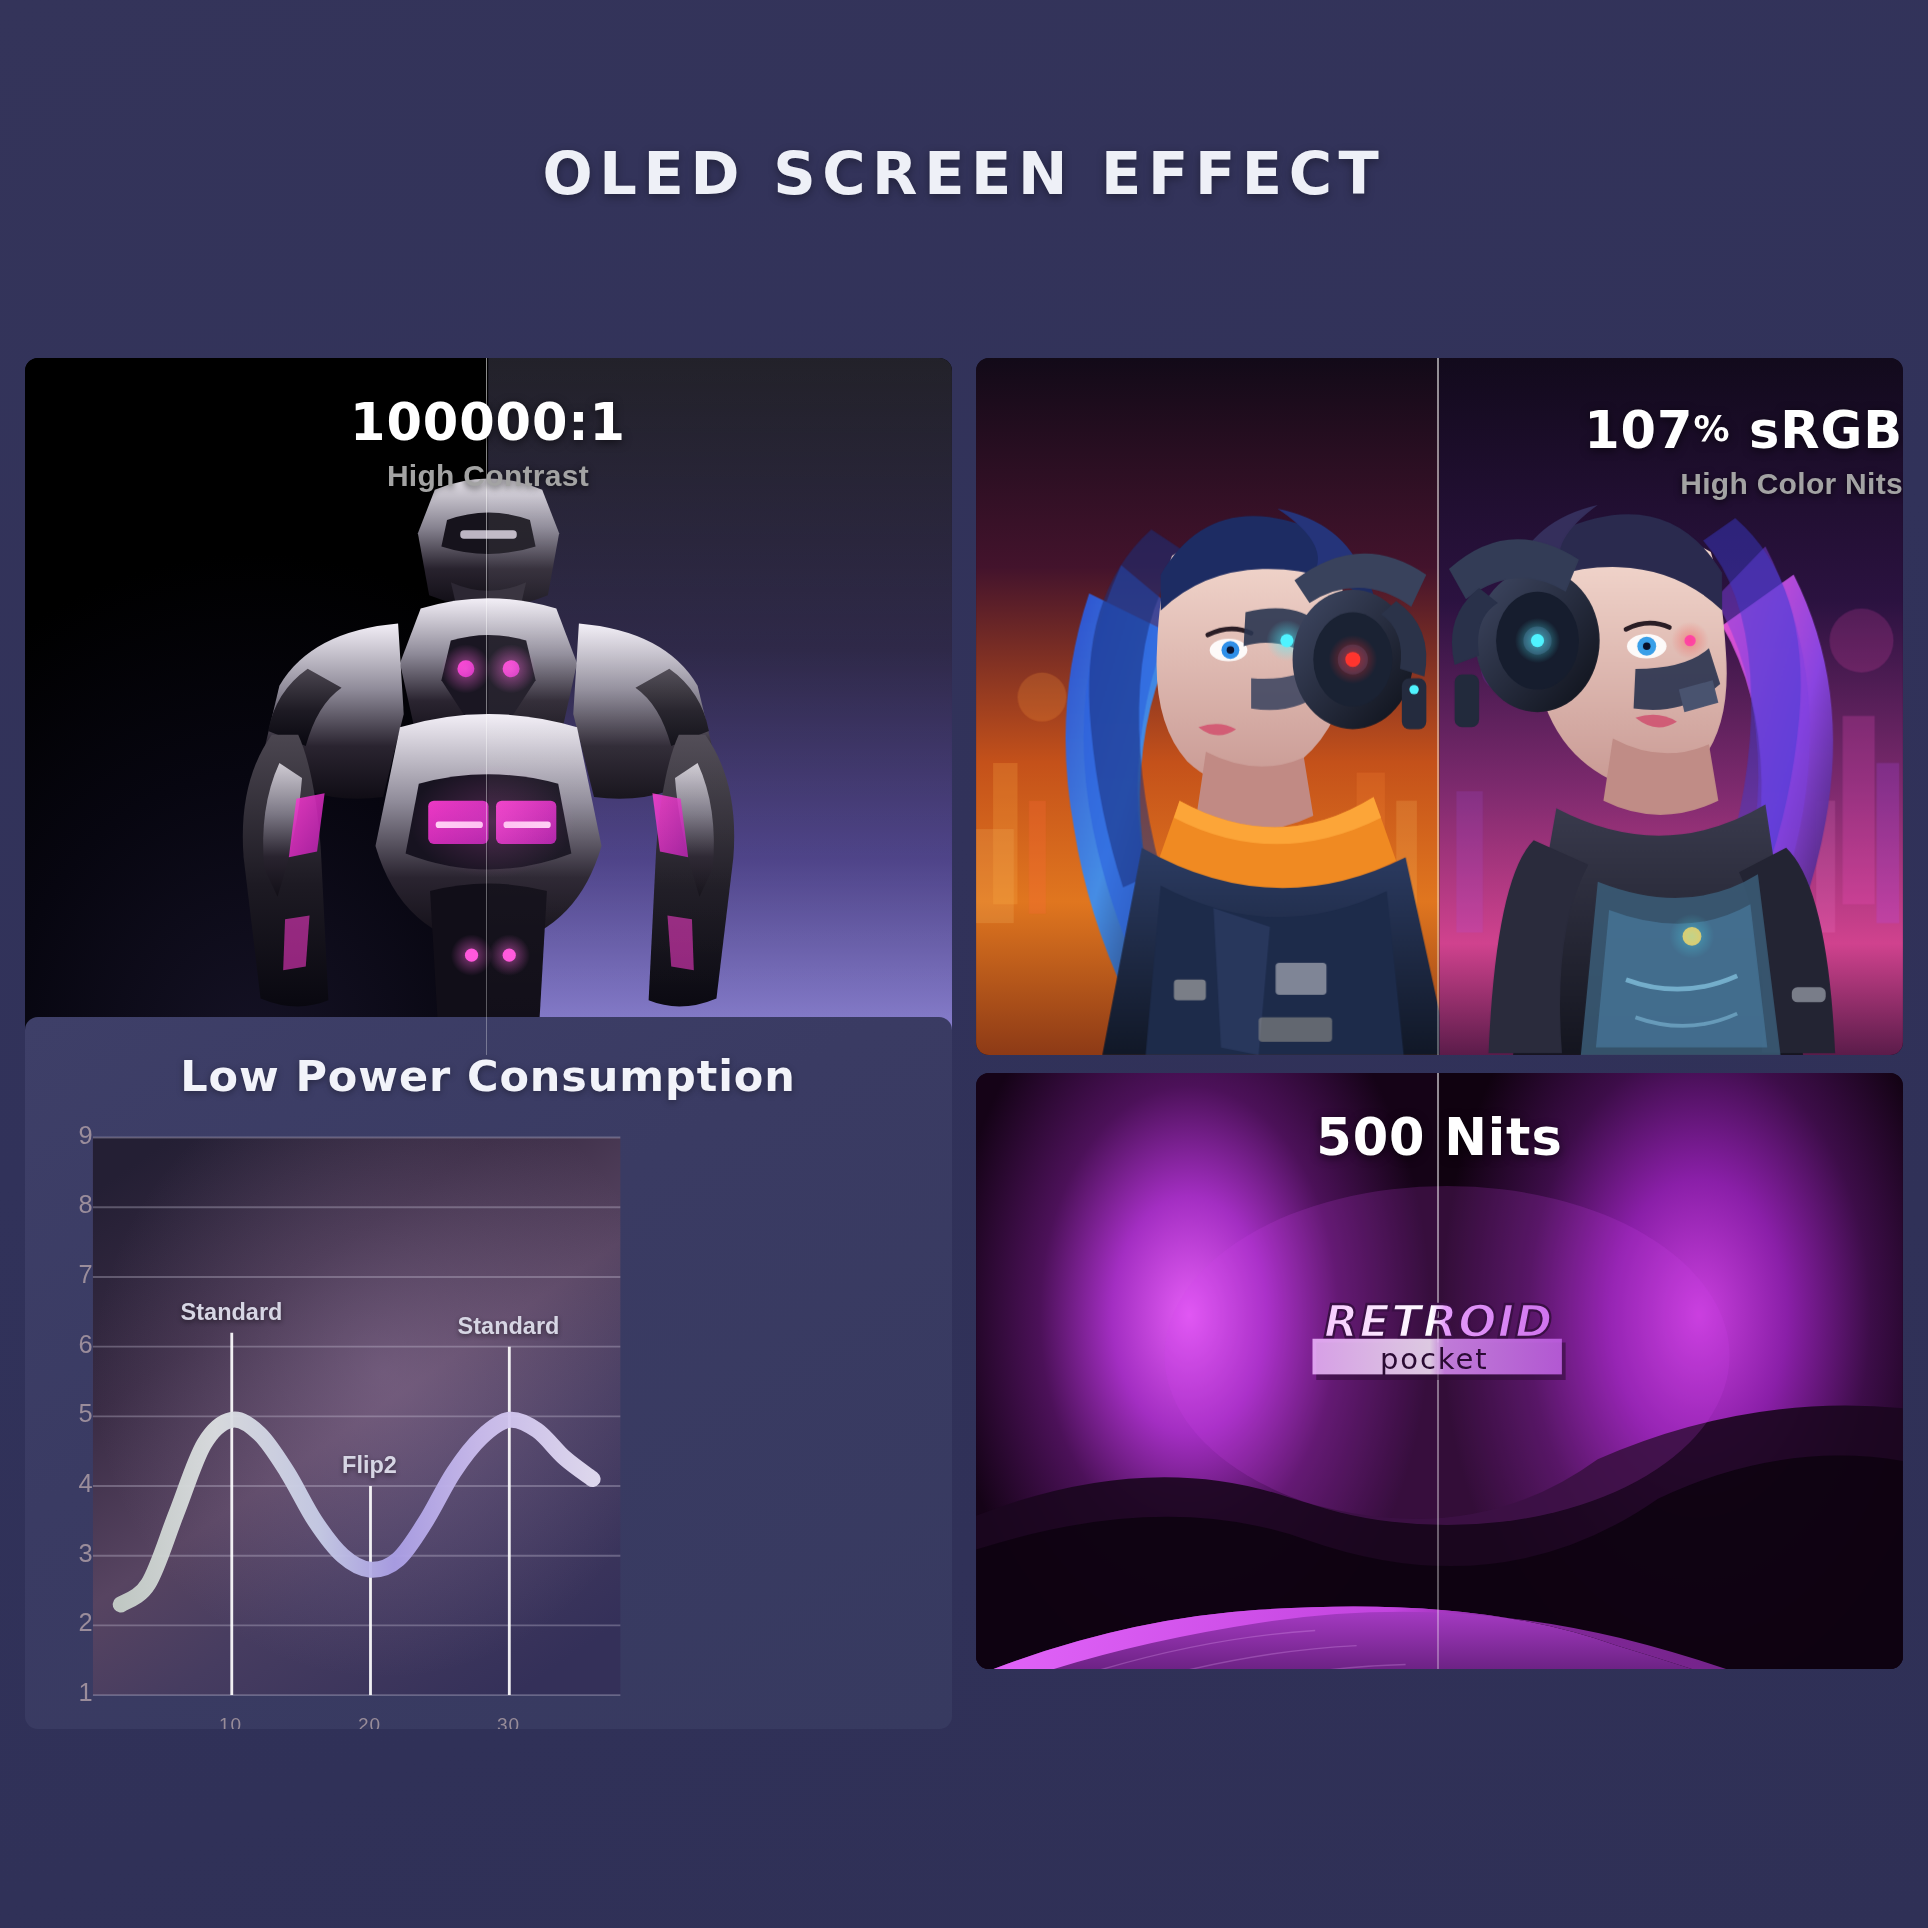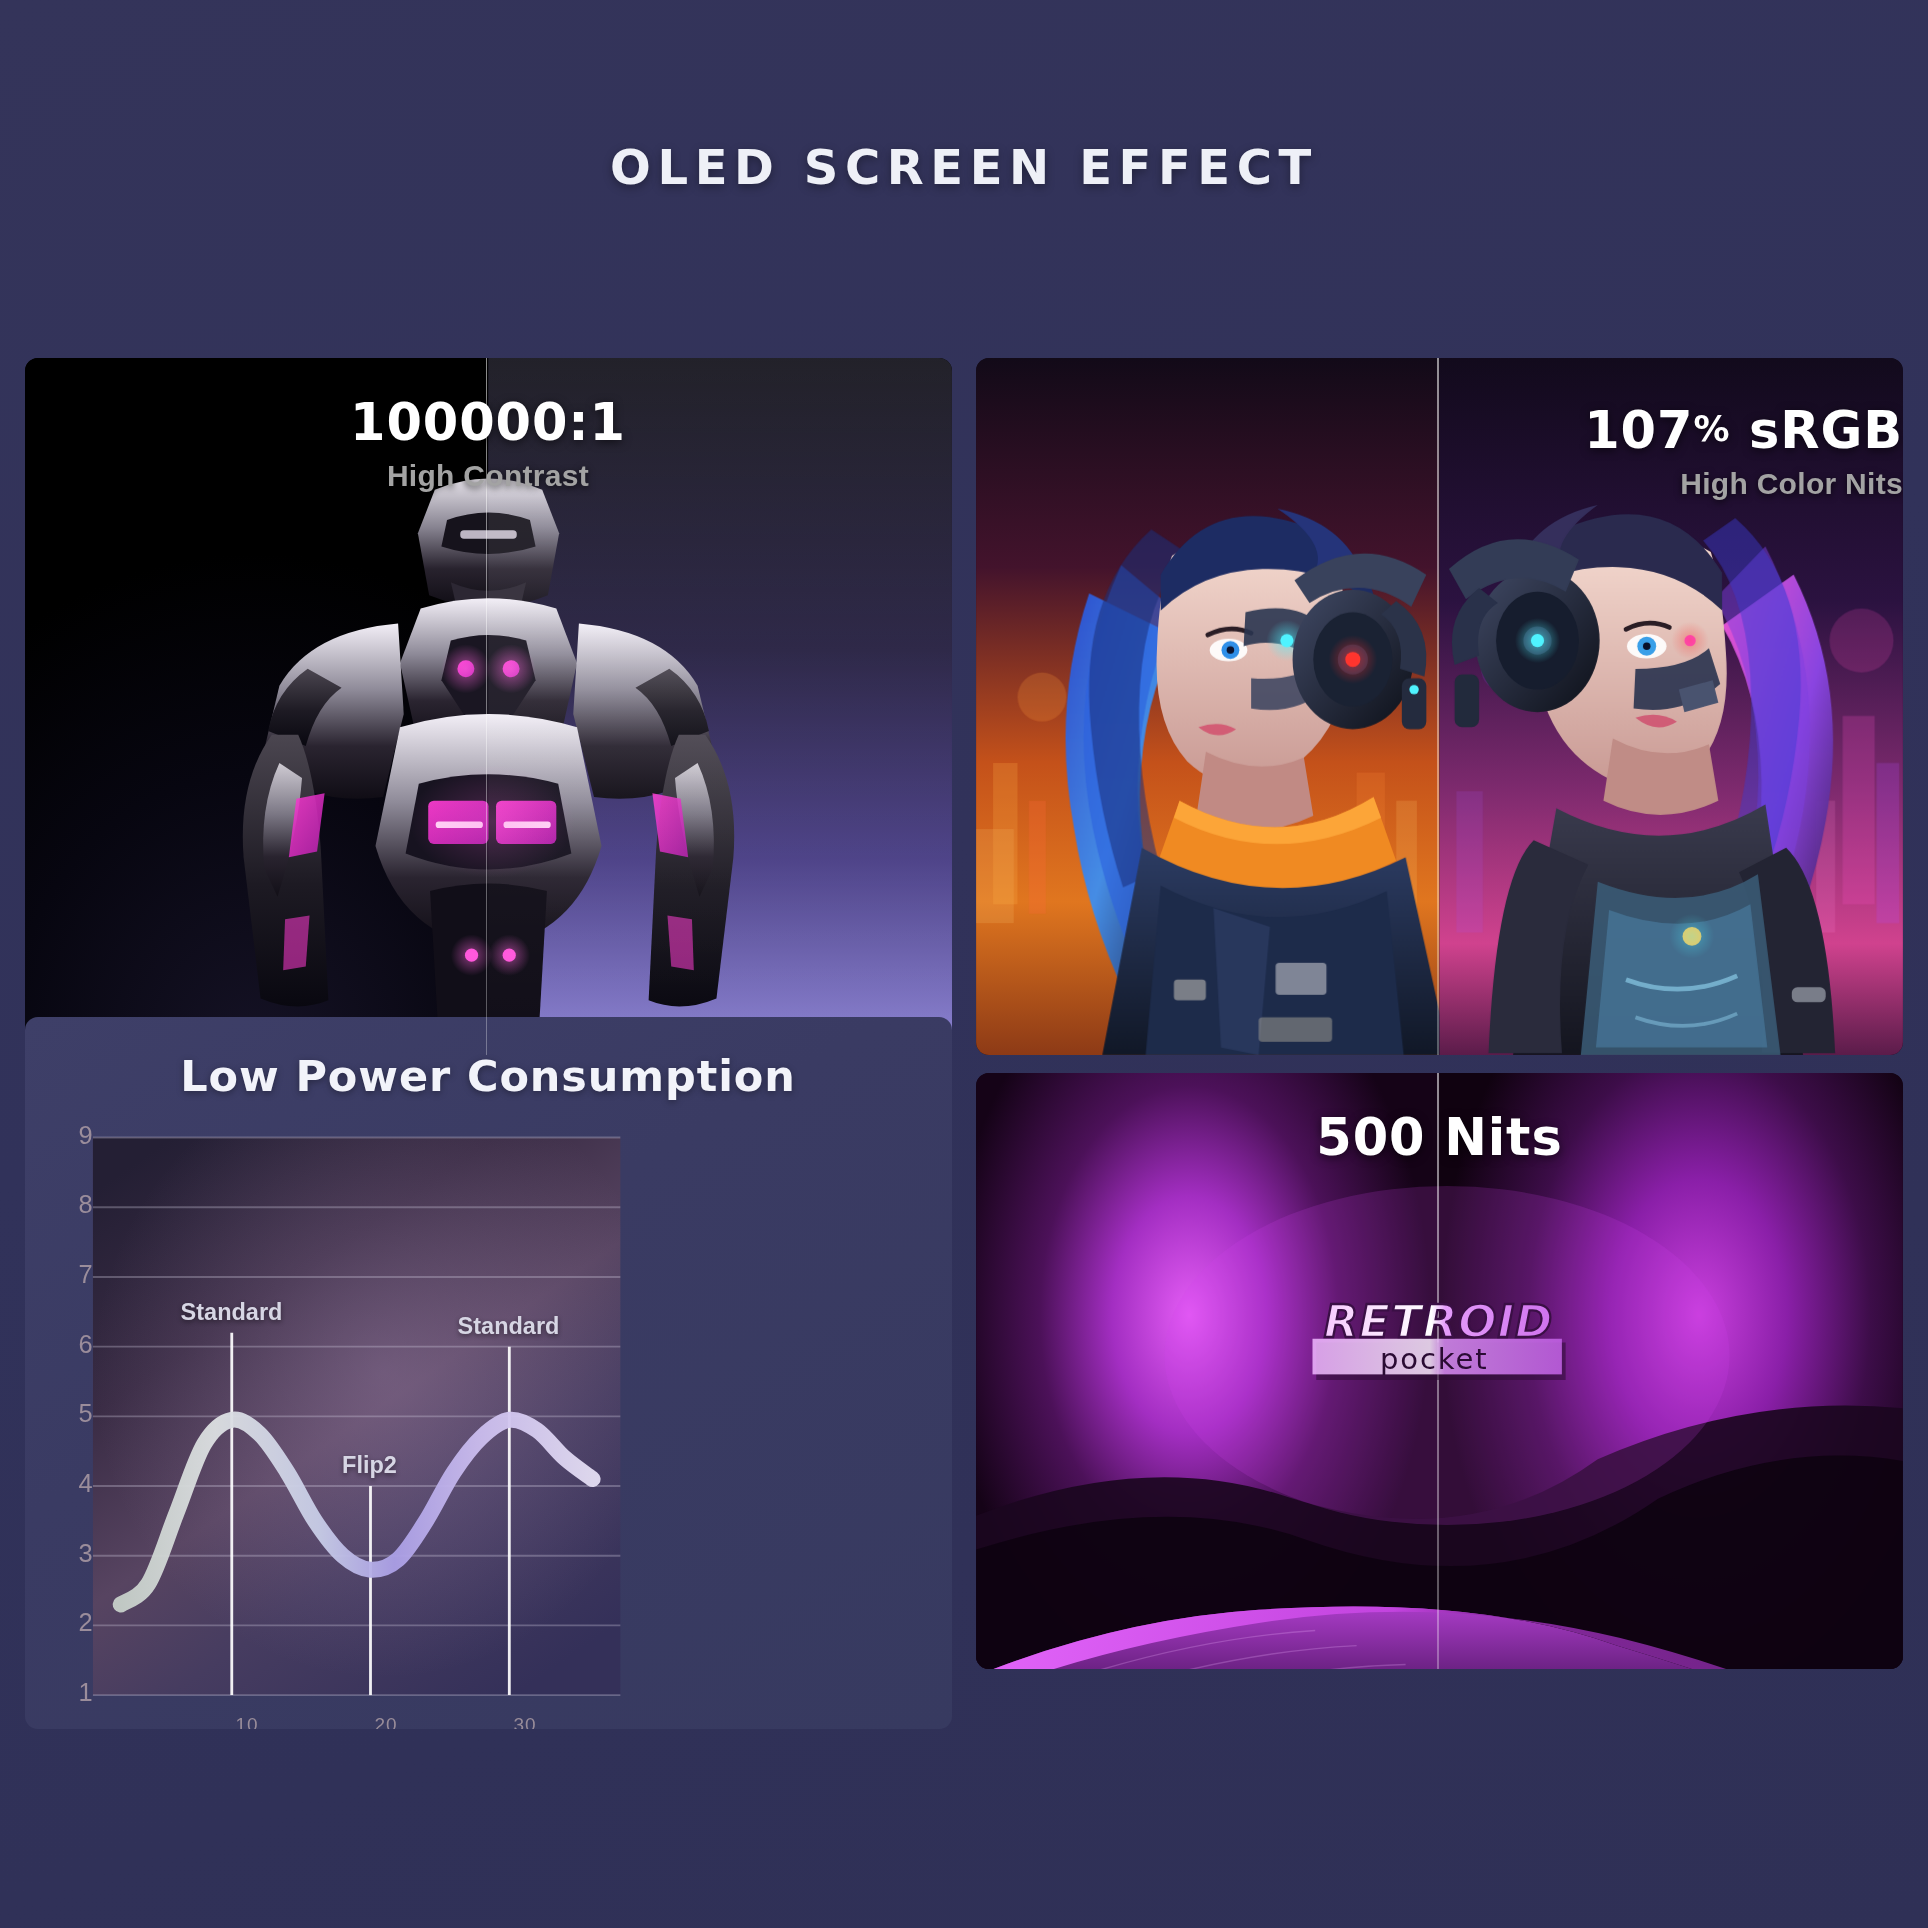--- a/index.html
+++ b/index.html
@@ -9,21 +9,21 @@
     font-family:"Liberation Sans", sans-serif;
     overflow:hidden;
     position:relative;
   }
   #page{position:absolute;inset:0;background:linear-gradient(160deg,#34345a 0%,#31325a 45%,#2f3056 100%);}
 
   
   .title{
     position:absolute;left:0;top:139px;width:1928px;text-align:center;
     font-family:"DejaVu Sans", sans-serif;
-    font-size:48px;font-weight:700;letter-spacing:6.6px;
+    font-size:59px;font-weight:700;letter-spacing:6.6px;
     color:#eef0f7;
     text-shadow:0 2.8px 9.4px rgba(0,0,0,.35);
     white-space:nowrap;
   }
 
   
   .panel{position:absolute;border-radius:13px;overflow:hidden;}
 
   
   #p-contrast{left:24.5px;top:358px;width:927px;height:697px;background:#000;}
@@ -77,21 +77,21 @@
     position:absolute;left:0;top:34px;width:100%;text-align:center;
     font-family:"DejaVu Sans", sans-serif;
     font-size:43px;font-weight:700;letter-spacing:0.9px;color:#f2f3fa;
     text-shadow:0 1.9px 7.5px rgba(0,0,0,.35);
   }
   #chart-wrap{position:absolute;left:0;top:0;width:927px;height:712px;}
   .ylab,.xlab{
     position:absolute;font-family:"Liberation Sans", sans-serif;
     color:#9b8d9b;font-size:25.4px;font-weight:400;text-align:right;
   }
-  .xlab{text-align:right;font-size:19px;color:#988c99;letter-spacing:0.9px;}
+  .xlab{text-align:center;font-size:19px;color:#988c99;letter-spacing:0.9px;}
   .marker-label{
     position:absolute;transform:translateX(-50%);
     font-family:"Liberation Sans", sans-serif;
     font-size:23.5px;font-weight:700;color:#d7d6e4;white-space:nowrap;
     text-shadow:0 1.9px 5.6px rgba(0,0,0,.45);z-index:12;
   }
 </style>
 </head>
 <body>
 

